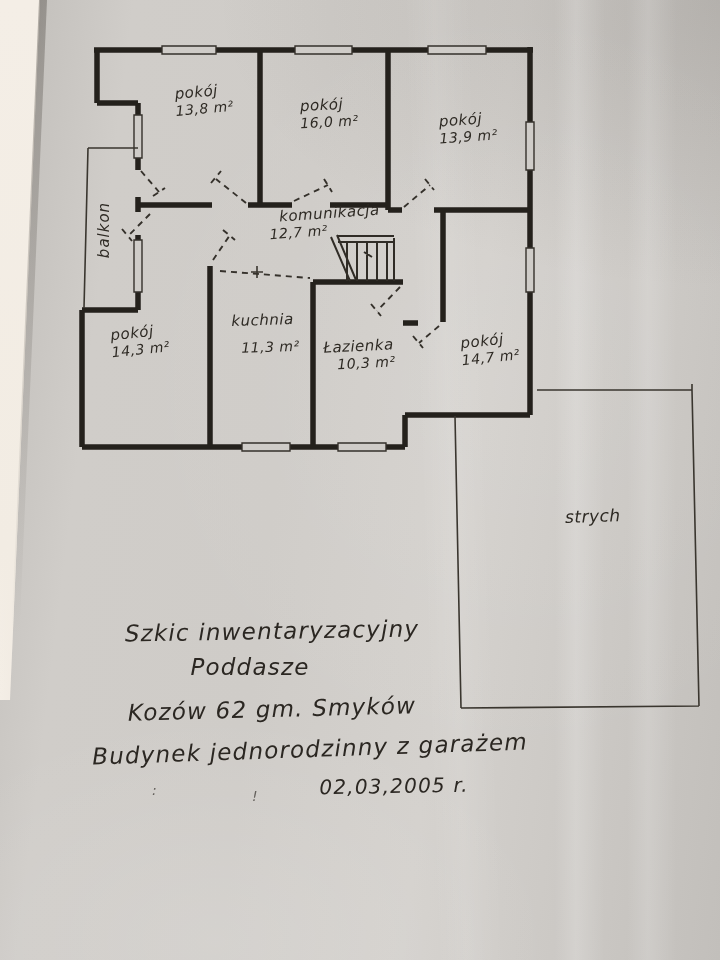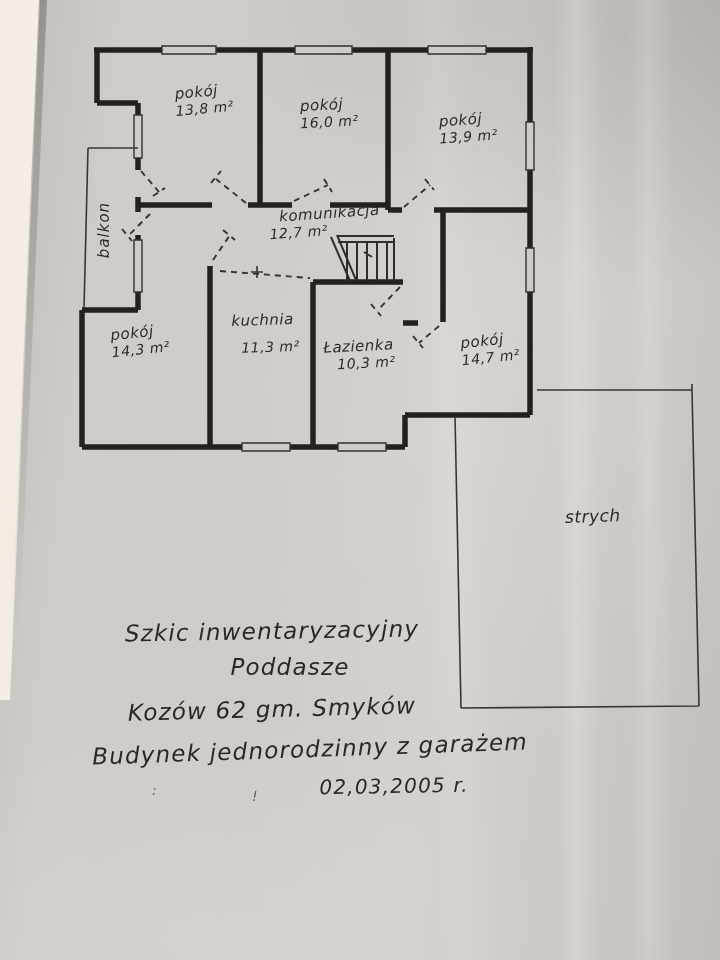--- a/index.html
+++ b/index.html
@@ -133,21 +133,21 @@
     <span class="rarea">14,7 m²</span>
   </div>
 
   <div class="label" style="left:104px;top:230px;font-size:15px;letter-spacing:1px;
               transform:translate(-50%,-50%) rotate(-90deg);">balkon</div>
 
   <div class="label" style="left:565px;top:506px;font-size:17px;transform:rotate(-2deg);">strych</div>
 
   <div class="caption-line" style="left:272px;top:618px;transform:translateX(-50%) rotate(-1deg);">Szkic inwentaryzacyjny</div>
 
-  <div class="caption-line" style="left:250px;top:654px;transform:translateX(-50%);margin-left:40px;">Poddasze</div>
+  <div class="caption-line" style="left:250px;top:654px;transform:translateX(-50%);">Poddasze</div>
 
   <div class="caption-line" style="left:272px;top:696px;transform:translateX(-50%) rotate(-1.5deg);">Kozów 62  gm. Smyków</div>
 
   <div class="caption-line" style="left:310px;top:736px;transform:translateX(-50%) rotate(-2deg);">Budynek jednorodzinny z garażem</div>
 
   <div class="caption-line" style="left:394px;top:774px;font-size:20px;transform:translateX(-50%) rotate(-1deg);">02,03,2005 r.</div>
 
   <div class="stray" style="left:152px;top:782px;">:</div>
   <div class="stray" style="left:252px;top:788px;">!</div>
 

